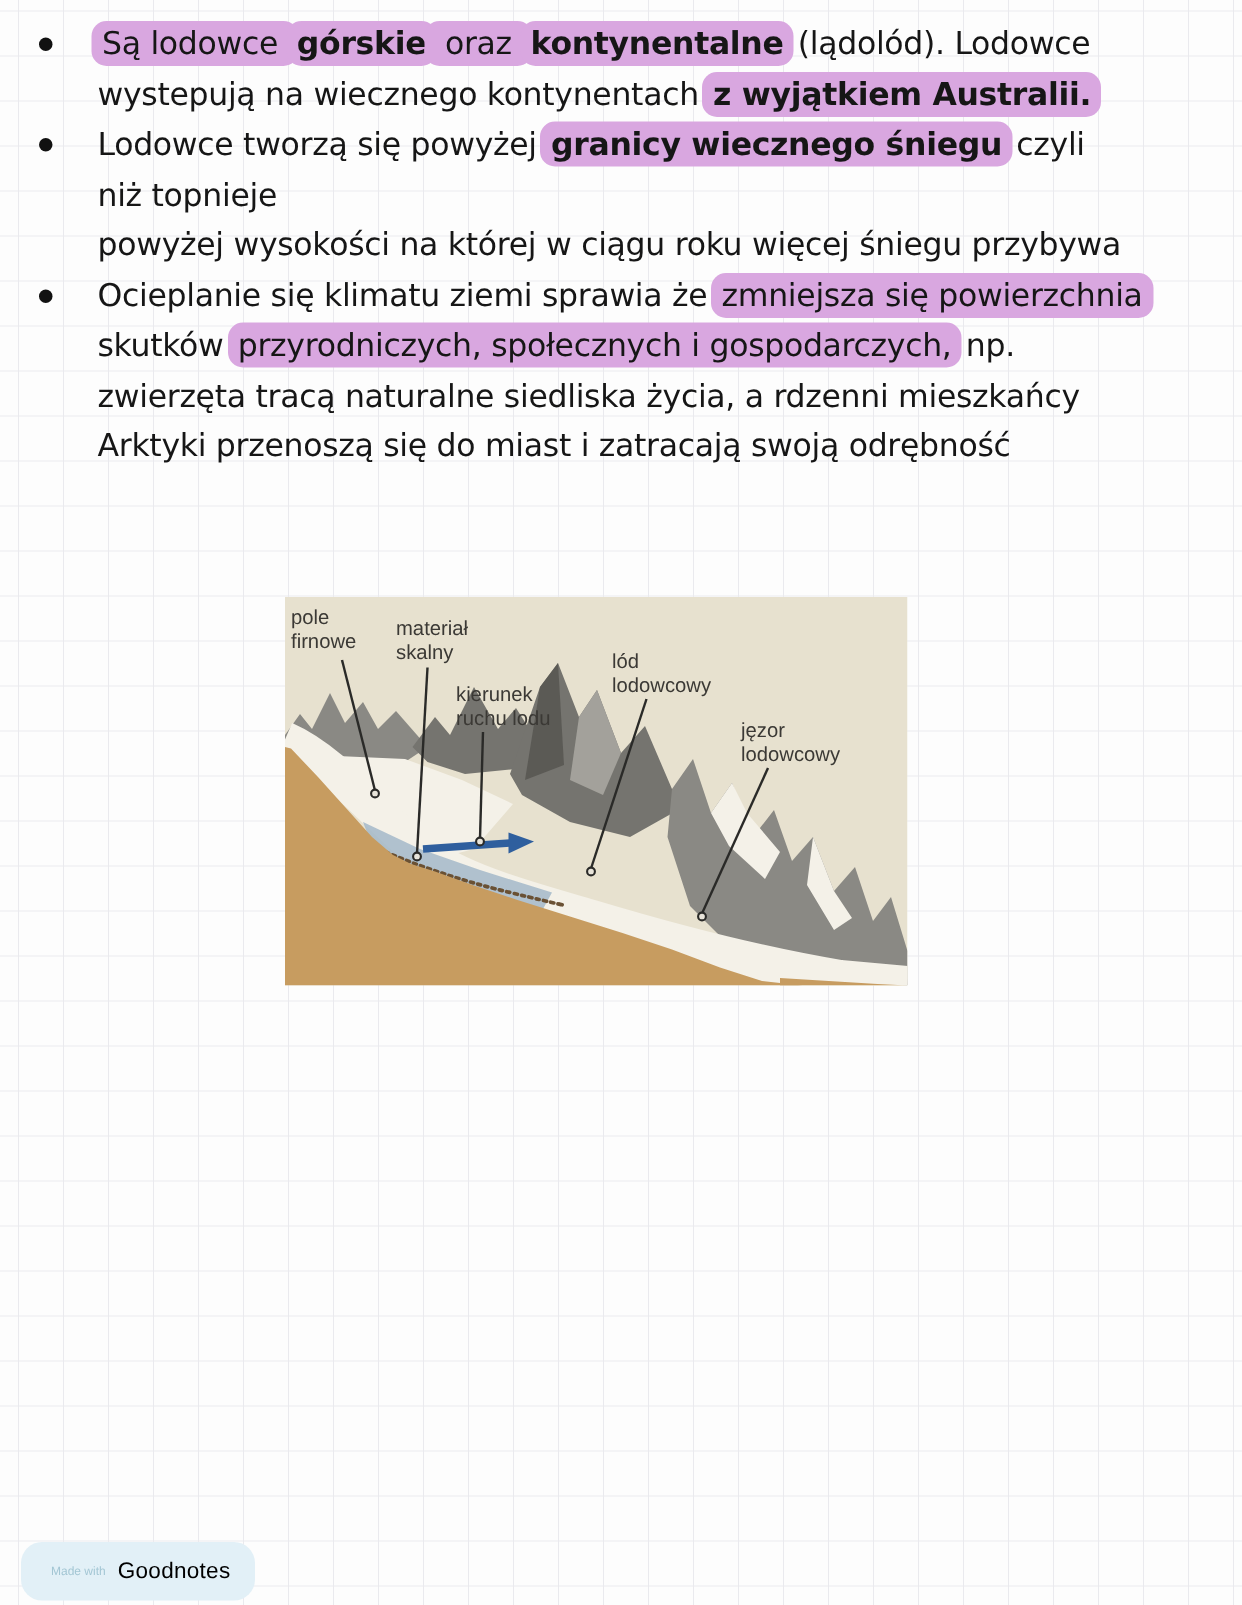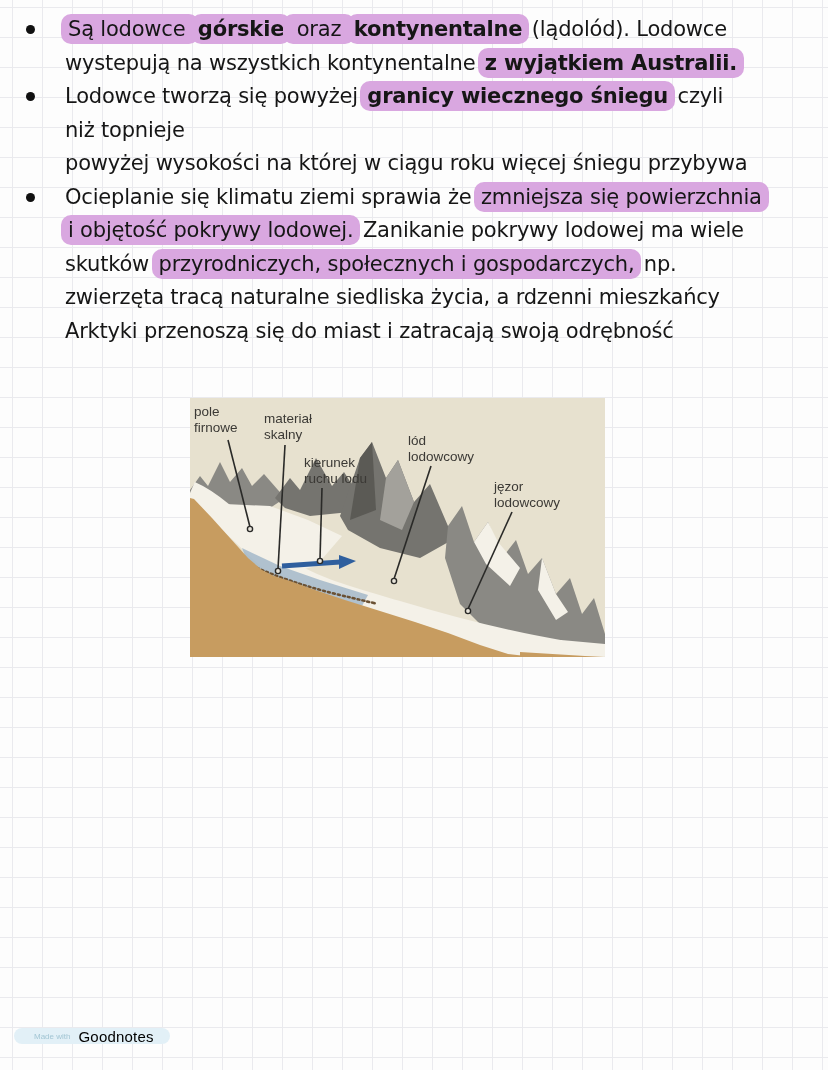--- a/index.html
+++ b/index.html
@@ -59,21 +59,21 @@
   .dlabel {
     font-family: "Liberation Sans", sans-serif;
     font-size: 13.5px;
     fill: #3b3935;
   }
 
   
   .badge {
     position: absolute;
     left: 14px; top: 1028px;
-    height: 16px;
+    height: 39px;
     display: flex;
     align-items: center;
     gap: 8px;
     padding: 0 16px 0 20px;
     border-radius: 14px;
     background: #e2f0f7;
   }
   .badge .made-with {
     font-family: "Liberation Sans", sans-serif;
     font-size: 8px;
@@ -89,32 +89,31 @@
 </style>
 </head>
 <body>
 
 <div class="page">
 
   <div class="notes">
       <div class="bullet-item">
         <span class="bullet-dot"></span>
         <div class="note-line"><span class="hl" style="background: rgb(217, 167, 224);">Są lodowce </span><span class="hl b" style="background: rgb(217, 167, 224);">górskie</span><span class="hl" style="background: rgb(217, 167, 224);"> oraz </span><span class="hl b" style="background: rgb(217, 167, 224);">kontynentalne</span><span> (lądolód). Lodowce</span></div>
-        <div class="note-line"><span>wystepują na wszystkich kontynentalne </span><span class="hl b" style="background: rgb(217, 167, 224);">z wyjątkiem Australii.</span></div>
+        <div class="note-line"><span>wystepują na wiecznego kontynentach </span><span class="hl b" style="background: rgb(217, 167, 224);">z wyjątkiem Australii.</span></div>
       </div>
       <div class="bullet-item">
         <span class="bullet-dot"></span>
         <div class="note-line"><span>Lodowce tworzą się powyżej </span><span class="hl b" style="background: rgb(217, 167, 224);">granicy wiecznego śniegu</span><span> czyli</span></div>
         <div class="note-line"><span>niż topnieje</span></div>
         <div class="note-line"><span>powyżej wysokości na której w ciągu roku więcej śniegu przybywa</span></div>
       </div>
       <div class="bullet-item">
         <span class="bullet-dot"></span>
         <div class="note-line"><span>Ocieplanie się klimatu ziemi sprawia że </span><span class="hl" style="background: rgb(217, 167, 224);">zmniejsza się powierzchnia</span></div>
-        <div class="note-line"><span class="hl" style="background: rgb(217, 167, 224);">i objętość pokrywy lodowej.</span><span> Zanikanie pokrywy lodowej ma wiele</span></div>
         <div class="note-line"><span>skutków </span><span class="hl" style="background: rgb(217, 167, 224);">przyrodniczych, społecznych i gospodarczych,</span><span> np.</span></div>
         <div class="note-line"><span>zwierzęta tracą naturalne siedliska życia, a rdzenni mieszkańcy</span></div>
         <div class="note-line"><span>Arktyki przenoszą się do miast i zatracają swoją odrębność</span></div>
       </div>
     </div>
 
   <div class="figure">
     <svg viewBox="0 0 415 259" preserveAspectRatio="none">
 
       <rect x="0" y="0" width="415" height="259" fill="#e7e1cf"></rect>

